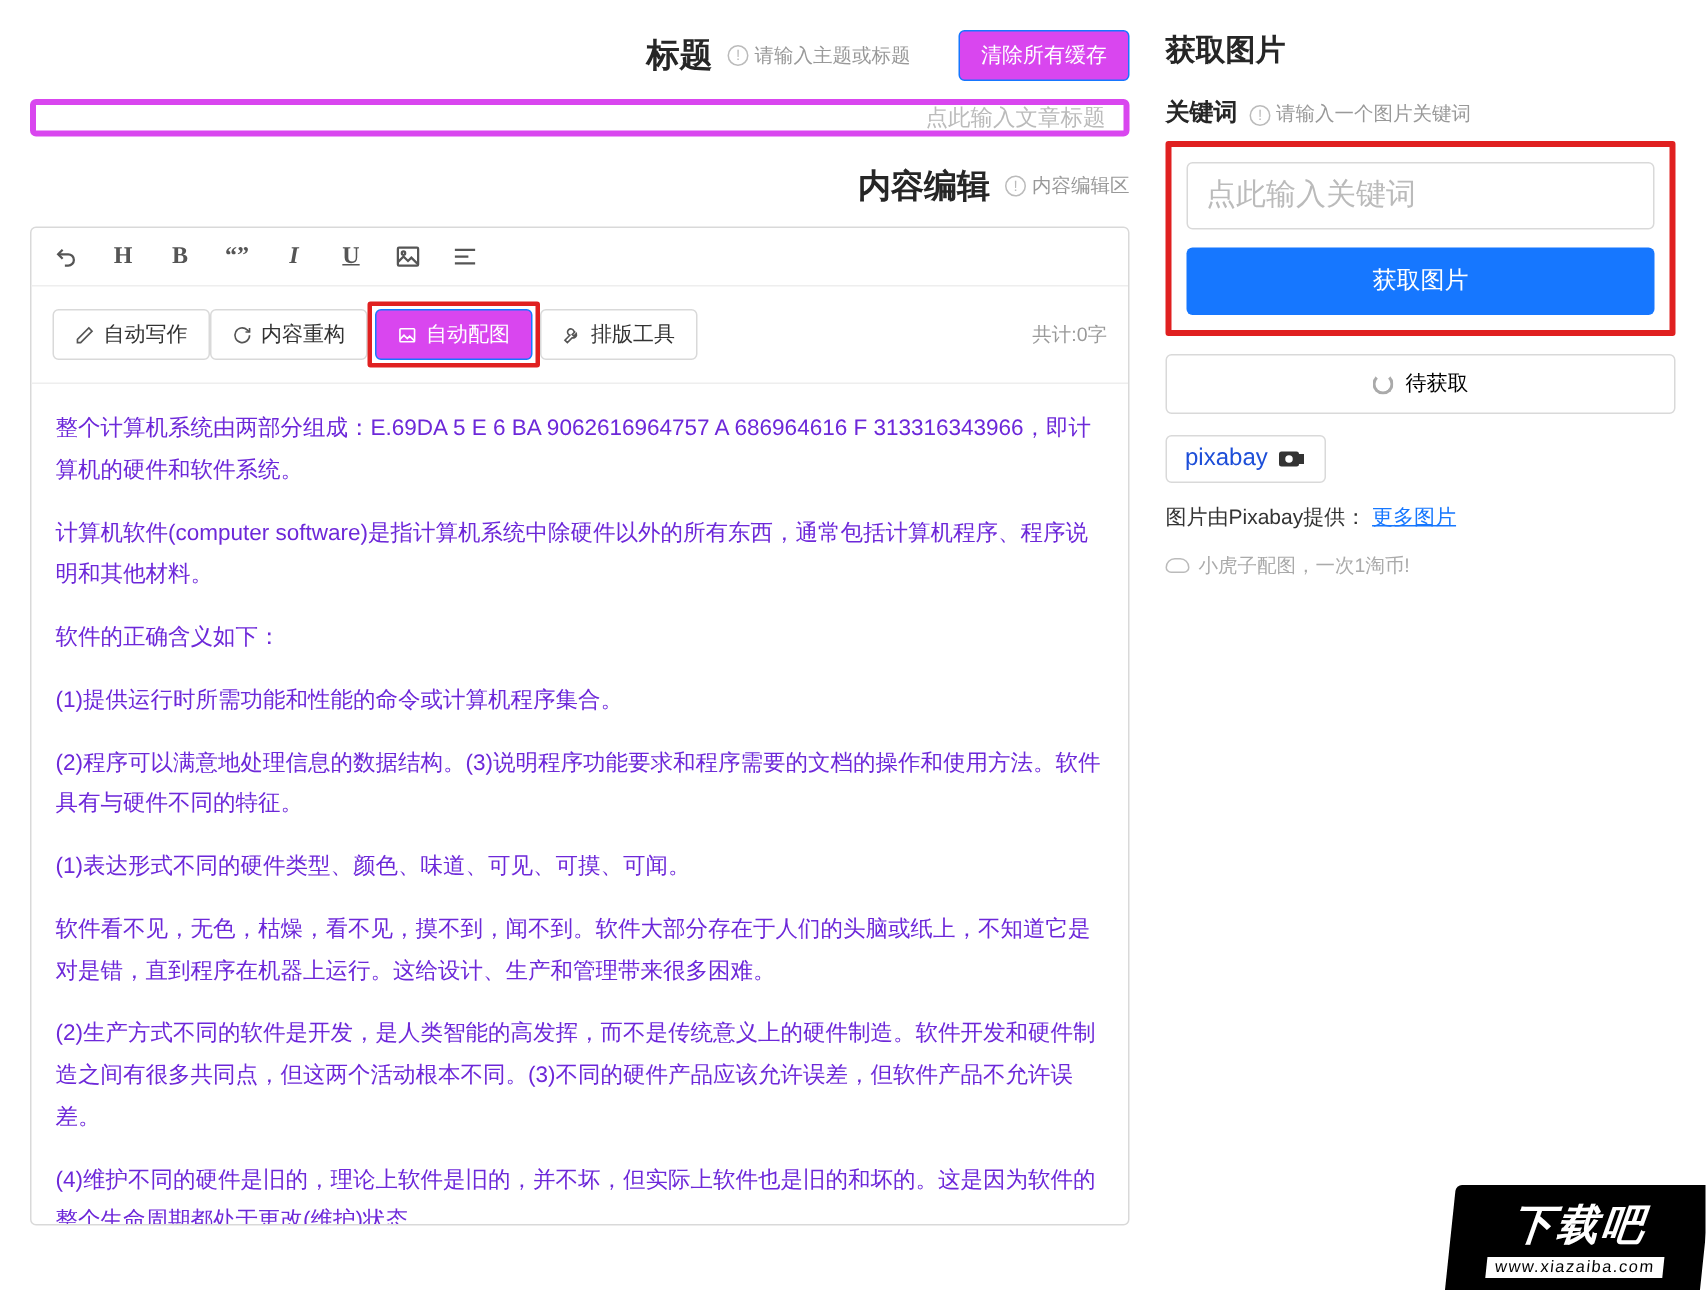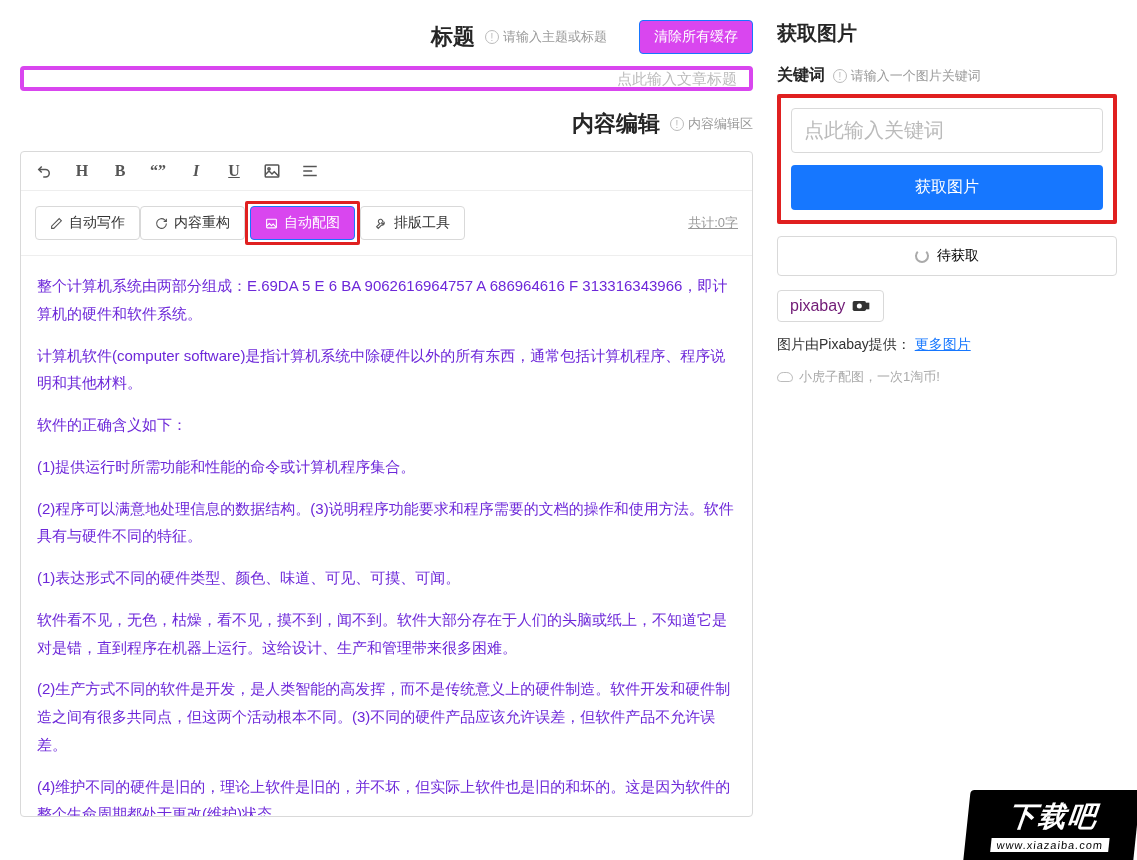--- a/index.html
+++ b/index.html
@@ -23,39 +23,39 @@
 .toolbar-row1 { display: flex; align-items: center; gap: 20px; padding: 10px 14px; border-bottom: 1px solid #eee; color: #555; }
 .tb-icon { width: 18px; height: 18px; display: inline-flex; align-items: center; justify-content: center; cursor: pointer; font-size: 16px; color: #555; }
 .tb-h { font-weight: 700; font-family: Georgia, serif; }
 .tb-b { font-weight: 900; font-family: Georgia, serif; }
 .tb-i { font-style: italic; font-family: Georgia, serif; font-weight: 600; }
 .tb-u { text-decoration: underline; font-family: Georgia, serif; font-weight: 600; }
 
 .toolbar-row2 { display: flex; align-items: center; justify-content: space-between; padding: 10px 14px; border-bottom: 1px solid #eee; }
 .toolbar-row2-left { display: flex; align-items: center; }
 .highlight-red { border: 3px solid #e02020; border-radius: 2px; padding: 2px; display: inline-flex; }
-.word-count { font-size: 13px; color: #999; text-decoration: underline; }
+.word-count { font-size: 13px; color: #999; }
 
 .editor-content { padding: 16px; font-size: 15px; line-height: 1.85; color: #6d28d9; height: 560px; overflow: hidden; }
 .editor-content p { margin-bottom: 14px; }
 
 .sidebar .section-title { font-size: 20px; }
 .kw-row { margin-top: 18px; }
 .kw-label { font-size: 16px; font-weight: 600; color: #262626; display: inline-flex; align-items: center; gap: 8px; }
 .kw-hint { font-size: 13px; color: #999; font-weight: 400; }
 
 .kw-panel { border: 4px solid #e02020; border-radius: 2px; padding: 10px; margin-top: 8px; }
 .kw-input { width: 100%; border: 1px solid #d9d9d9; border-radius: 4px; padding: 10px 12px; font-size: 20px; margin-bottom: 12px; }
 .kw-input::placeholder { color: #bbb; }
 .kw-btn { width: 100%; background: #1677ff; color: #fff; border: none; border-radius: 4px; padding: 12px; font-size: 16px; cursor: pointer; }
 
 .pending-btn { width: 100%; border: 1px solid #d9d9d9; border-radius: 4px; padding: 10px; background: #fff; font-size: 14px; display: flex; align-items: center; justify-content: center; gap: 8px; margin-top: 12px; cursor: pointer; }
 .spin { width: 14px; height: 14px; border: 2px solid #aaa; border-top-color: transparent; border-radius: 50%; display: inline-block; }
 
-.pixabay-badge { display: inline-flex; align-items: center; gap: 6px; border: 1px solid #d9d9d9; border-radius: 4px; padding: 6px 12px; margin-top: 14px; font-family: Arial, sans-serif; font-size: 16px; color: #701a75; }
+.pixabay-badge { display: inline-flex; align-items: center; gap: 6px; border: 1px solid #d9d9d9; border-radius: 4px; padding: 6px 12px; margin-top: 14px; font-family: Arial, sans-serif; font-size: 16px; color: #1d4ed8; }
 .cam-icon { font-size: 14px; }
 
 .credit-line { margin-top: 14px; font-size: 14px; }
 .credit-line a { color: #1677ff; text-decoration: underline; }
 
 .tip-line { margin-top: 14px; font-size: 13px; color: #aaa; display: flex; align-items: center; gap: 6px; }
 .cloud-icon { width: 16px; height: 10px; border: 1.5px solid #bbb; border-radius: 10px 10px 6px 6px; position: relative; display: inline-block; }
 
 .watermark { position: absolute; right: 0; bottom: 0; width: 170px; height: 70px; background: #000; color: #fff; font-weight: 900; font-size: 28px; display: flex; flex-direction: column; align-items: center; justify-content: center; transform: skewX(-6deg); border-radius: 4px 0 0 0; }
 .watermark .big { letter-spacing: 2px; font-family: "Microsoft YaHei", sans-serif; font-style: italic; }

